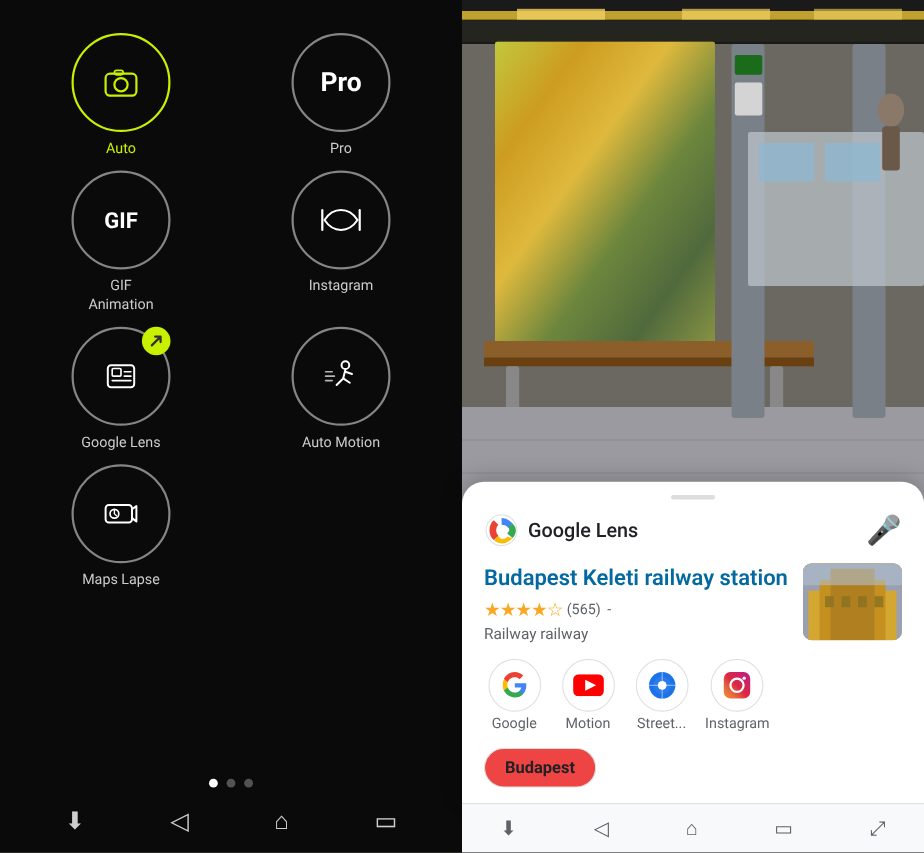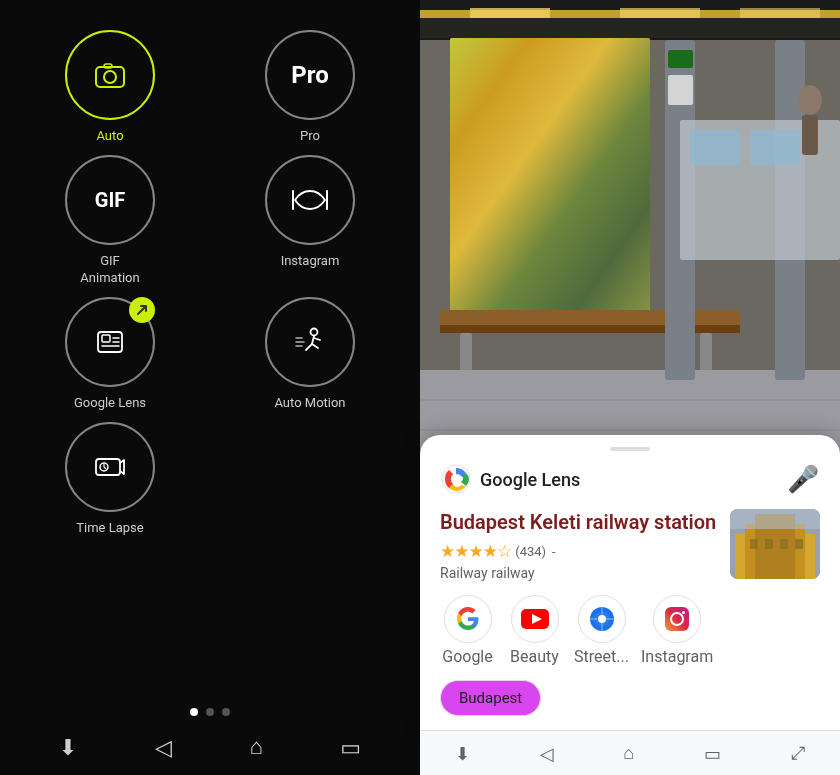--- a/index.html
+++ b/index.html
@@ -219,21 +219,21 @@
       margin-bottom: 14px;
     }
 
     .result-info {
       flex: 1;
     }
 
     .result-title {
       font-size: 20px;
       font-weight: 600;
-      color: #7f1d1d;
+      color: #0369a1;
       line-height: 1.3;
       margin-bottom: 6px;
     }
 
     .stars-row {
       display: flex;
       align-items: center;
       gap: 4px;
       margin-bottom: 4px;
     }
@@ -276,39 +276,40 @@
       height: 48px;
       border-radius: 50%;
       display: flex;
       align-items: center;
       justify-content: center;
       font-size: 22px;
       border: 1px solid #e8e8e8;
     }
 
     .app-icon-label {
-      font-size: 16px;
+      font-size: 13px;
       color: #5f6368;
     }
 
     
     .chips-row {
       display: flex;
       gap: 8px;
       padding-bottom: 14px;
     }
 
     .chip {
       border: 1px solid #ddd;
       border-radius: 20px;
       padding: 8px 18px;
       font-size: 15px;
       color: #202124;
       cursor: pointer;
-      background: #d946ef;
+      background: #ef4444;
+      font-weight: bold;
     }
 
     
     .right-bottom-nav {
       position: absolute;
       bottom: 0;
       left: 0;
       right: 0;
       height: 45px;
       background: #f8f9fa;
@@ -398,21 +399,21 @@
 
     <div class="camera-mode-item" style="grid-column: 1;">
       <div class="camera-mode-circle">
         <svg width="36" height="36" viewBox="0 0 36 36" fill="none">
           <rect x="4" y="10" width="24" height="16" rx="3" stroke="white" stroke-width="1.8" fill="none"></rect>
           <path d="M28 14 L32 11 L32 25 L28 22" stroke="white" stroke-width="1.8" stroke-linejoin="round" fill="none"></path>
           <circle cx="12" cy="18" r="4" stroke="white" stroke-width="1.5" fill="none"></circle>
           <path d="M12 15 L12 18 L14 20" stroke="white" stroke-width="1.2" stroke-linecap="round" fill="none"></path>
         </svg>
       </div>
-      <span class="camera-mode-label">Time Lapse</span>
+      <span class="camera-mode-label">Maps Lapse</span>
     </div>
 
   </div>
 
   <div class="pagination-dots">
     <div class="dot active"></div>
     <div class="dot"></div>
     <div class="dot"></div>
   </div>
 
@@ -500,21 +501,21 @@
       </div>
 
       <span style="color:#4285F4;font-size:26px;">🎤</span>
     </div>
 
     <div class="result-card">
       <div class="result-info">
         <div class="result-title">Budapest Keleti railway station</div>
         <div class="stars-row">
           <span style="color:#f9a825;font-size:17px;letter-spacing:-1px;">★★★★☆</span>
-          <span style="color:#5f6368;font-size:13px;">(434)</span>
+          <span style="color:#5f6368;font-size:13px;">(565)</span>
           <span style="color:#5f6368;font-size:13px;margin-left:2px;">-</span>
         </div>
         <div class="result-type">Railway railway</div>
       </div>
       <div class="result-thumbnail">
         <svg width="90" height="70" viewBox="0 0 90 70" fill="none">
           <rect width="90" height="70" fill="#9aa0b0"></rect>
 
           <rect x="5" y="25" width="80" height="45" fill="#d4a830"></rect>
           <rect x="15" y="15" width="60" height="55" fill="#c49020"></rect>
@@ -545,21 +546,21 @@
       </div>
 
 
       <div class="app-icon-item">
         <div class="app-icon-circle" style="background:white;border:1px solid #e0e0e0;">
           <svg width="28" height="20" viewBox="0 0 28 20">
             <rect width="28" height="20" rx="5" fill="#FF0000"></rect>
             <polygon points="11,5 21,10 11,15" fill="white"></polygon>
           </svg>
         </div>
-        <span class="app-icon-label">Beauty</span>
+        <span class="app-icon-label">Motion</span>
       </div>
 
       <div class="app-icon-item">
         <div class="app-icon-circle" style="background:white;border:1px solid #e0e0e0;">
           <svg width="28" height="28" viewBox="0 0 28 28">
             <circle cx="14" cy="14" r="12" fill="#1A73E8"></circle>
             <circle cx="14" cy="14" r="8" fill="#4285F4" opacity="0.4"></circle>
             <circle cx="14" cy="14" r="4" fill="white"></circle>
             <path d="M14 2 L14 26" stroke="white" stroke-width="1" opacity="0.5"></path>
             <path d="M2 14 L26 14" stroke="white" stroke-width="1" opacity="0.5"></path>

